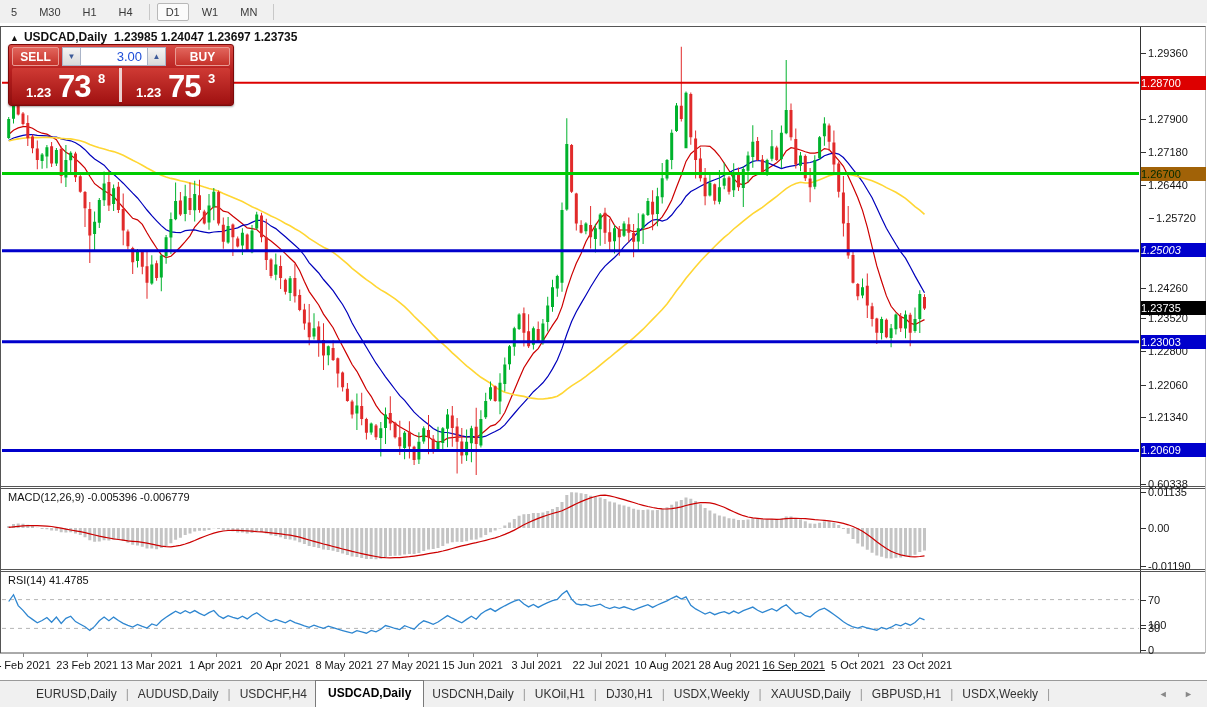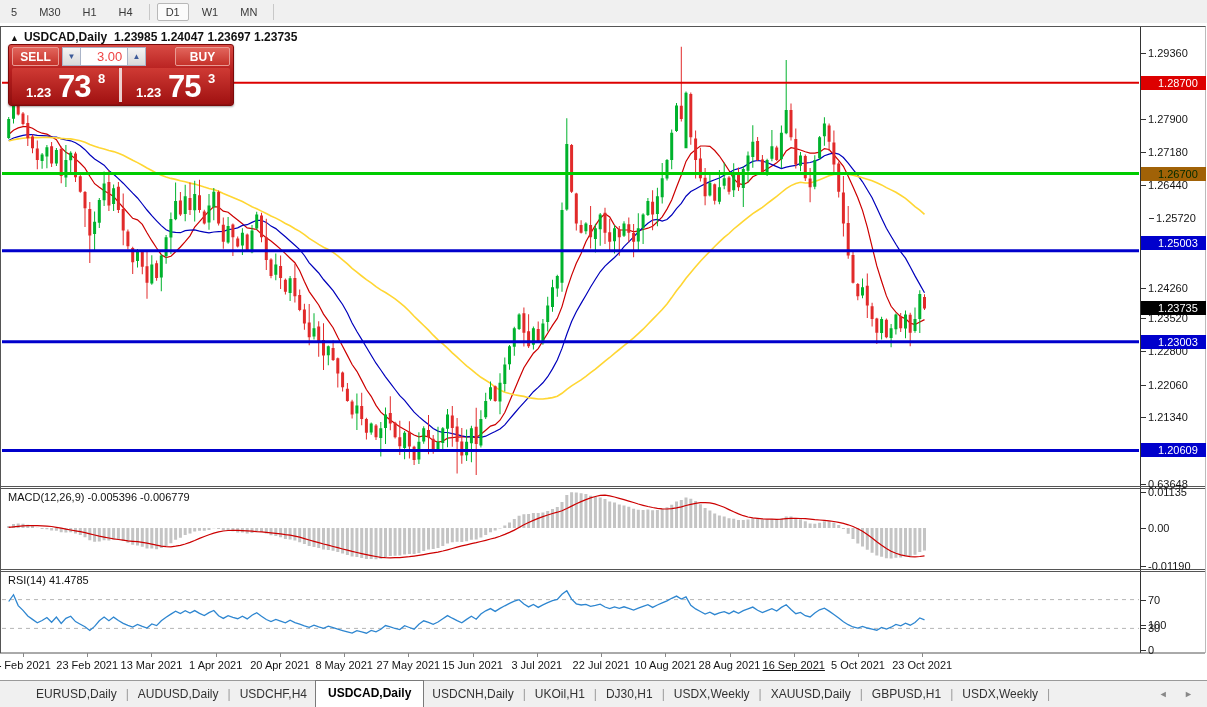--- a/index.html
+++ b/index.html
@@ -11,42 +11,42 @@
   .tf{padding:3px 9px;margin:0 2px;cursor:default;}
   .tf.active{background:#fbfbfb;border:1px solid #b8b8b8;border-radius:2px;padding:2px 8px;}
   .tb-sep{width:1px;height:16px;background:#c8c8c8;margin:0 5px;}
   
   .chart-window{position:absolute;left:0;top:23px;width:1207px;height:657px;background:#fff;}
   #chart-svg{position:absolute;left:0;top:0;width:1207px;height:707px;z-index:1;pointer-events:none;}
   .labels-layer{position:absolute;left:0;top:0;width:1207px;height:707px;z-index:2;pointer-events:none;}
   .tick-label{position:absolute;font-size:11px;color:#151515;white-space:nowrap;transform:translateY(-50%);}
   .tick-label:before{content:"";position:absolute;left:-7px;top:50%;width:5px;height:1px;background:#333;}
   .badge{position:absolute;left:1141px;width:65px;height:14px;font-size:11px;line-height:14px;
-         padding-left:17px;box-sizing:border-box;transform:translateY(-50%);white-space:nowrap;}
+         padding-left:0;box-sizing:border-box;transform:translateY(-50%);white-space:nowrap;}
   .date-label{position:absolute;top:659px;font-size:11px;color:#151515;transform:translateX(-50%);white-space:nowrap;}
   .date-tick{position:absolute;top:653px;width:1px;height:4px;background:#888;}
   
   .chart-title{position:absolute;left:10px;top:30px;z-index:3;font-size:12px;font-weight:bold;color:#111;}
   .chart-title .marker{font-size:9px;margin-right:5px;}
   
   .ind-label{position:absolute;left:8px;z-index:3;font-size:11px;color:#111;}
   
   .trade-panel{position:absolute;left:8px;top:44px;width:224px;height:60px;z-index:4;
                background:linear-gradient(#d84a43,#b51d1d 45%,#8e0f0f);
                border:1px solid #7c0a0a;border-radius:3px;box-shadow:0 1px 2px rgba(0,0,0,.35);}
   .sell-btn,.buy-btn{position:absolute;top:2px;height:19px;color:#fff;font-size:12px;font-weight:bold;
                text-align:center;line-height:19px;border:1px solid #e89a93;border-radius:2px;
                background:linear-gradient(#e2655c,#c5322a);box-sizing:border-box;cursor:pointer;}
   .sell-btn{left:3px;width:47px;}
   .buy-btn{right:3px;width:55px;}
   .vol-wrap{position:absolute;left:53px;top:2px;height:19px;display:flex;}
   .spin{width:19px;height:19px;background:linear-gradient(#f4f4f4,#d9d9d9);border:1px solid #aab4c8;
         box-sizing:border-box;color:#3c5a99;font-size:8px;text-align:center;line-height:17px;cursor:pointer;}
-  .vol-field{width:46px;height:19px;background:#fff;border:1px solid #aab4c8;border-left:none;border-right:none;
-        box-sizing:border-box;font-size:13px;color:#ef4444;text-align:right;padding:1px 5px 0 16px;}
+  .vol-field{width:66px;height:19px;background:#fff;border:1px solid #aab4c8;border-left:none;border-right:none;
+        box-sizing:border-box;font-size:13px;color:#1d4ed8;text-align:right;padding:1px 5px 0 16px;}
   .price-box{position:absolute;top:23px;height:36px;color:#fff;cursor:pointer;
         background:linear-gradient(#cf3a34,#a01111);border-radius:2px;}
   .price-box.sell{left:3px;width:107px;}
   .price-box.buy{left:113px;width:108px;}
   .box-gap{position:absolute;left:110px;top:23px;width:3px;height:34px;background:rgba(255,255,255,.8);}
   .pq-small{position:absolute;left:14px;bottom:4px;font-size:13px;font-weight:bold;}
   .pq-big{position:absolute;left:46px;bottom:-1px;font-size:31px;font-weight:bold;letter-spacing:-1px;}
   .pq-sup{position:absolute;left:86px;top:3px;font-size:13px;font-weight:bold;}
   
   .tabbar{position:absolute;left:0;top:680px;width:1207px;height:27px;background:#f0f0f0;
@@ -122,31 +122,31 @@
     <div class="tick-label" style="left: 1148px; top: 52.7px;">1.29360</div>
     <div class="tick-label" style="left: 1148px; top: 119.064px;">1.27900</div>
     <div class="tick-label" style="left: 1148px; top: 151.791px;">1.27180</div>
     <div class="tick-label" style="left: 1148px; top: 185.427px;">1.26440</div>
     <div class="tick-label" style="left: 1148px; top: 218.155px; margin-left: 8px;">1.25720</div>
     <div class="tick-label" style="left: 1148px; top: 288px;">1.24260</div>
     <div class="tick-label" style="left: 1148px; top: 318.155px;">1.23520</div>
     <div class="tick-label" style="left: 1148px; top: 350.882px;">1.22800</div>
     <div class="tick-label" style="left: 1148px; top: 384.518px;">1.22060</div>
     <div class="tick-label" style="left: 1148px; top: 417.245px;">1.21340</div>
-    <div class="tick-label" style="left: 1148px; top: 483.609px;">0.63648</div>
+    <div class="tick-label" style="left: 1148px; top: 483.609px;">0.60338</div>
     <div class="tick-label" style="left: 1148px; top: 491.968px;">0.01135</div>
     <div class="tick-label" style="left: 1148px; top: 528px;">0.00</div>
     <div class="tick-label" style="left: 1148px; top: 565.778px;">-0.01190</div>
     <div class="tick-label" style="left: 1148px; top: 578px; margin-top: 47px;">100</div>
     <div class="tick-label" style="left: 1148px; top: 599.6px;">70</div>
     <div class="tick-label" style="left: 1148px; top: 628.4px;">30</div>
     <div class="tick-label" style="left: 1148px; top: 650px;">0</div>
     <div class="badge" style="top: 82.7px; background: rgb(221, 0, 0); color: rgb(255, 255, 255);">1.28700</div>
     <div class="badge" style="top: 173.609px; background: #a16207; color: rgb(0, 43, 0);">1.26700</div>
-    <div class="badge" style="top: 243px; background: rgb(0, 0, 204); color: rgb(255, 255, 255);">1.25003</div>
+    <div class="badge" style="top: 250px; background: rgb(0, 0, 204); color: rgb(255, 255, 255); font-style: italic;">1.25003</div>
     <div class="badge" style="top: 341.655px; background: rgb(0, 0, 204); color: rgb(255, 255, 255);">1.23003</div>
     <div class="badge" style="top: 450.473px; background: rgb(0, 0, 204); color: rgb(255, 255, 255);">1.20609</div>
     <div class="badge" style="top: 308.382px; background: rgb(0, 0, 0); color: rgb(255, 255, 255);">1.23735</div>
     <div class="date-label" style="left: 23px;">4 Feb 2021</div>
     <div class="date-tick" style="left: 23px;"></div>
     <div class="date-label" style="left: 87.23px;">23 Feb 2021</div>
     <div class="date-tick" style="left: 87.23px;"></div>
     <div class="date-label" style="left: 151.46px;">13 Mar 2021</div>
     <div class="date-tick" style="left: 151.46px;"></div>
     <div class="date-label" style="left: 215.69px;">1 Apr 2021</div>

